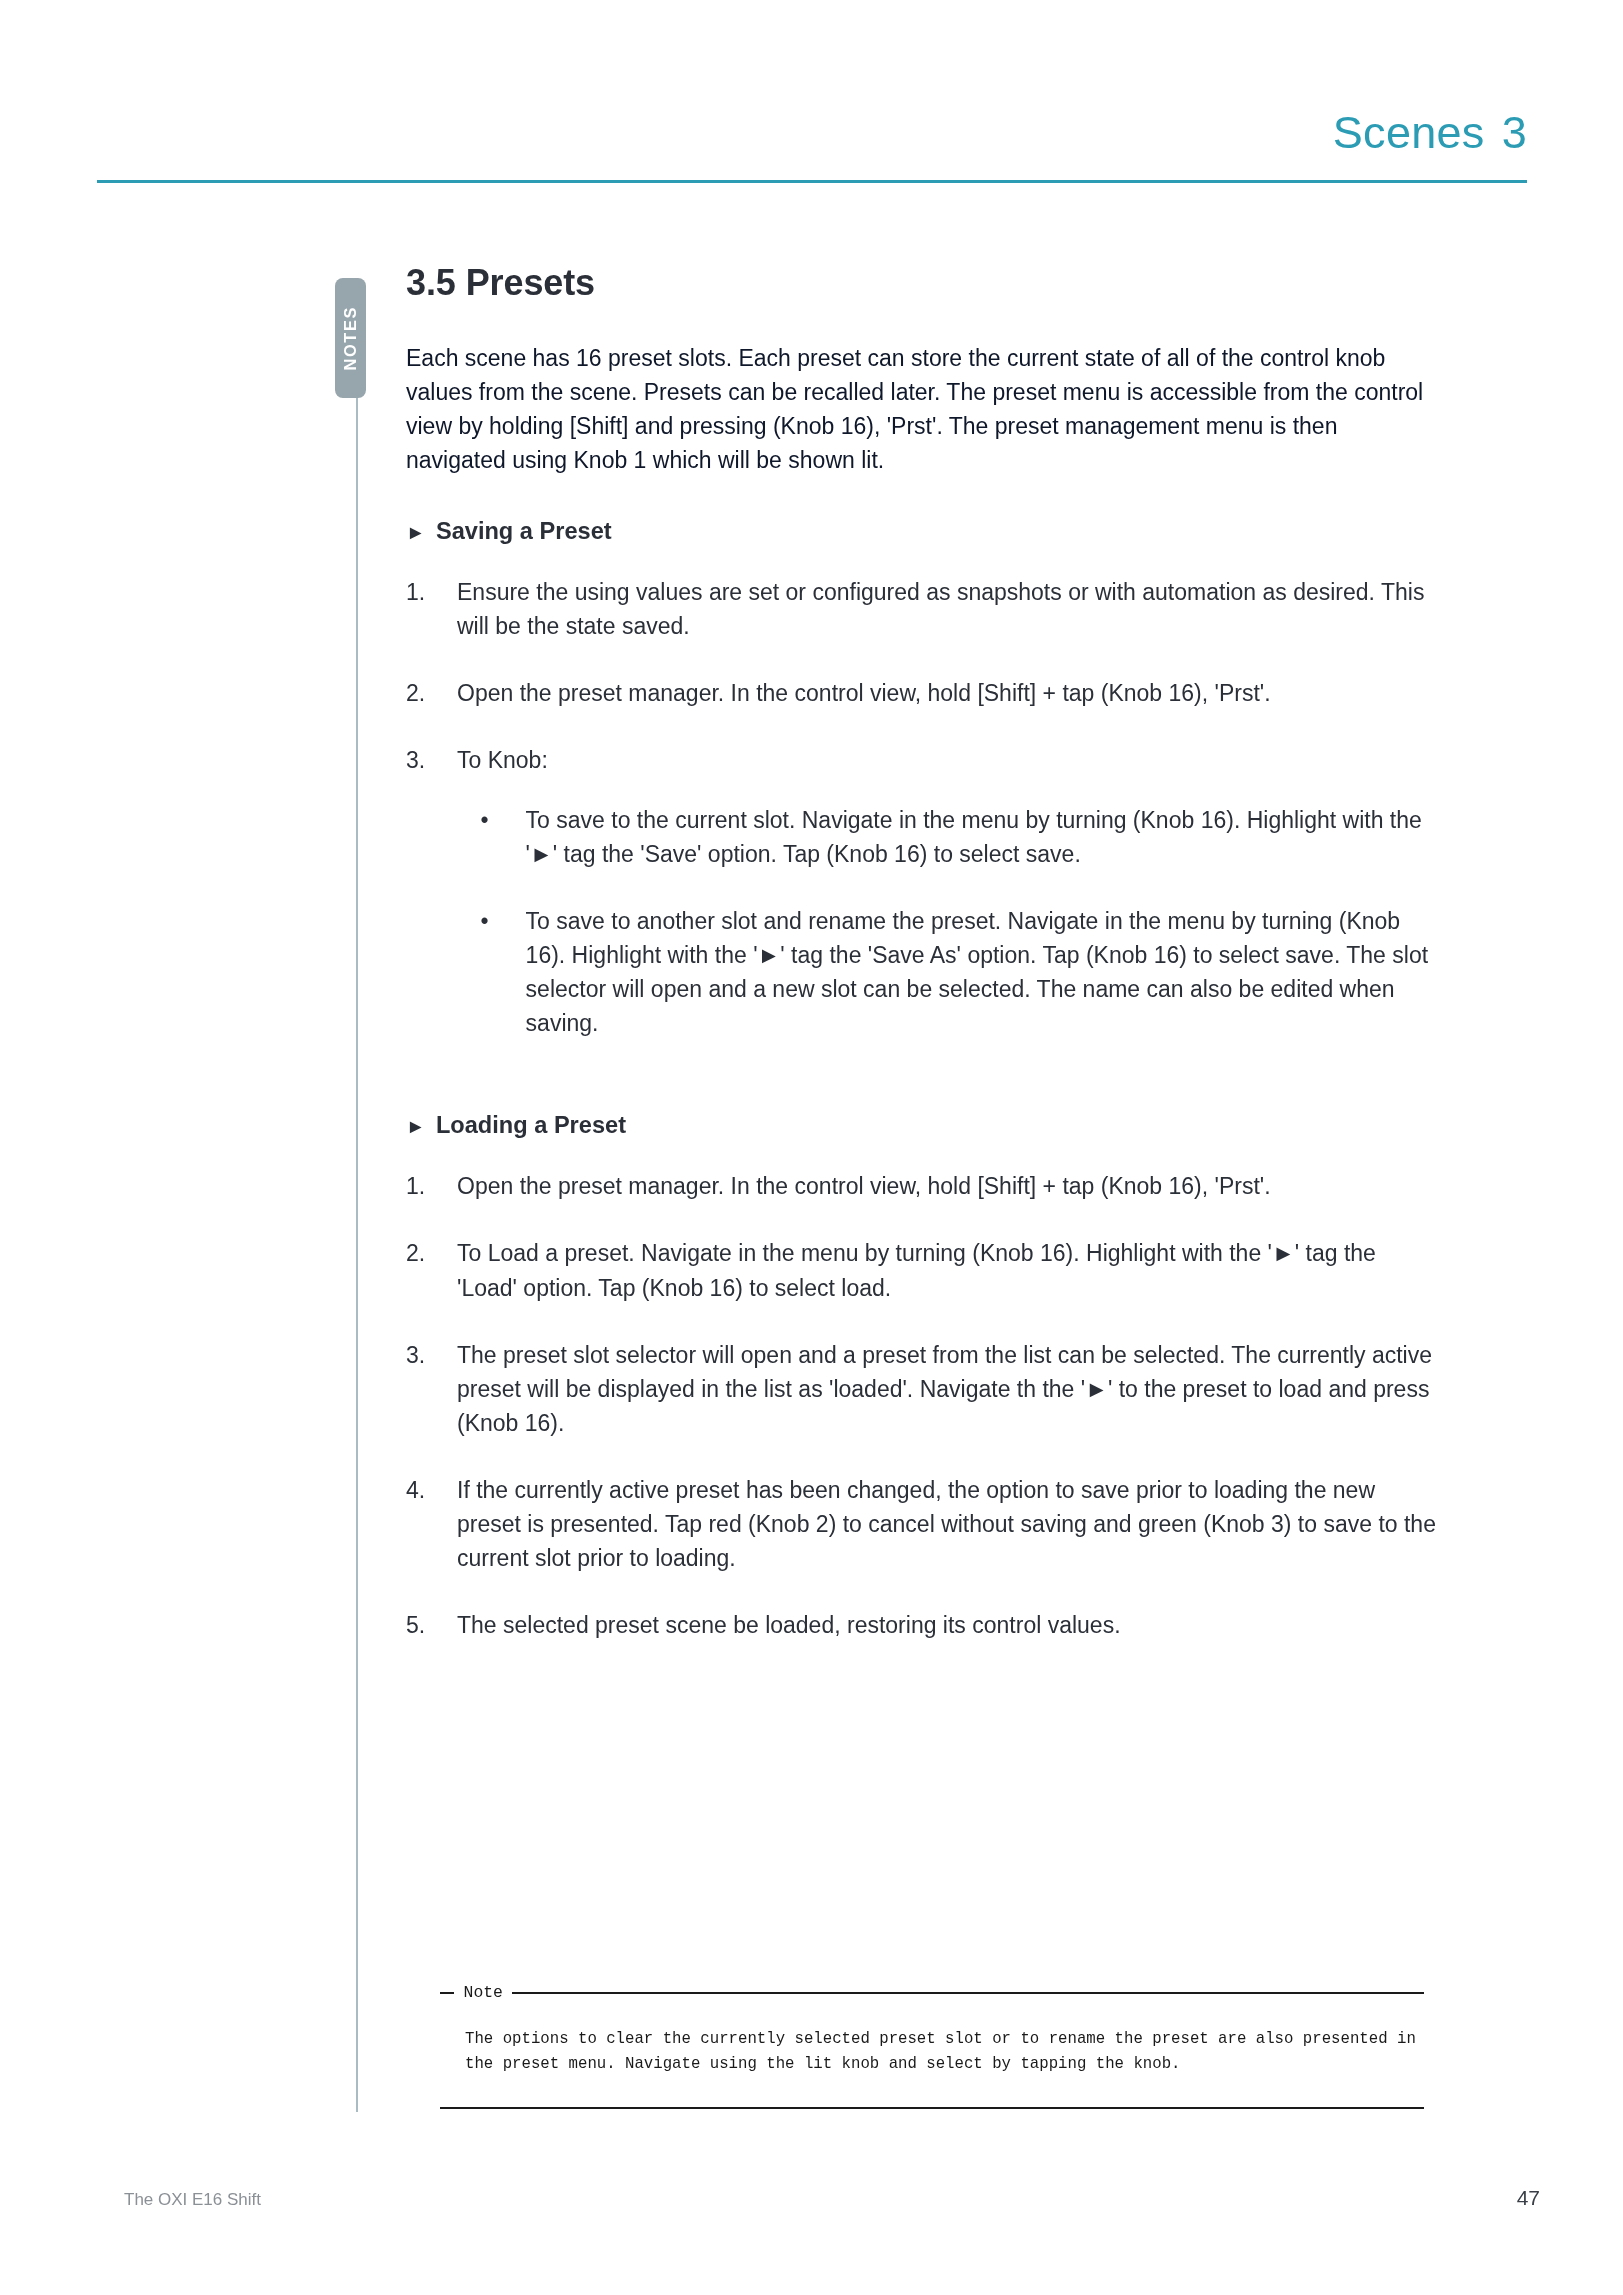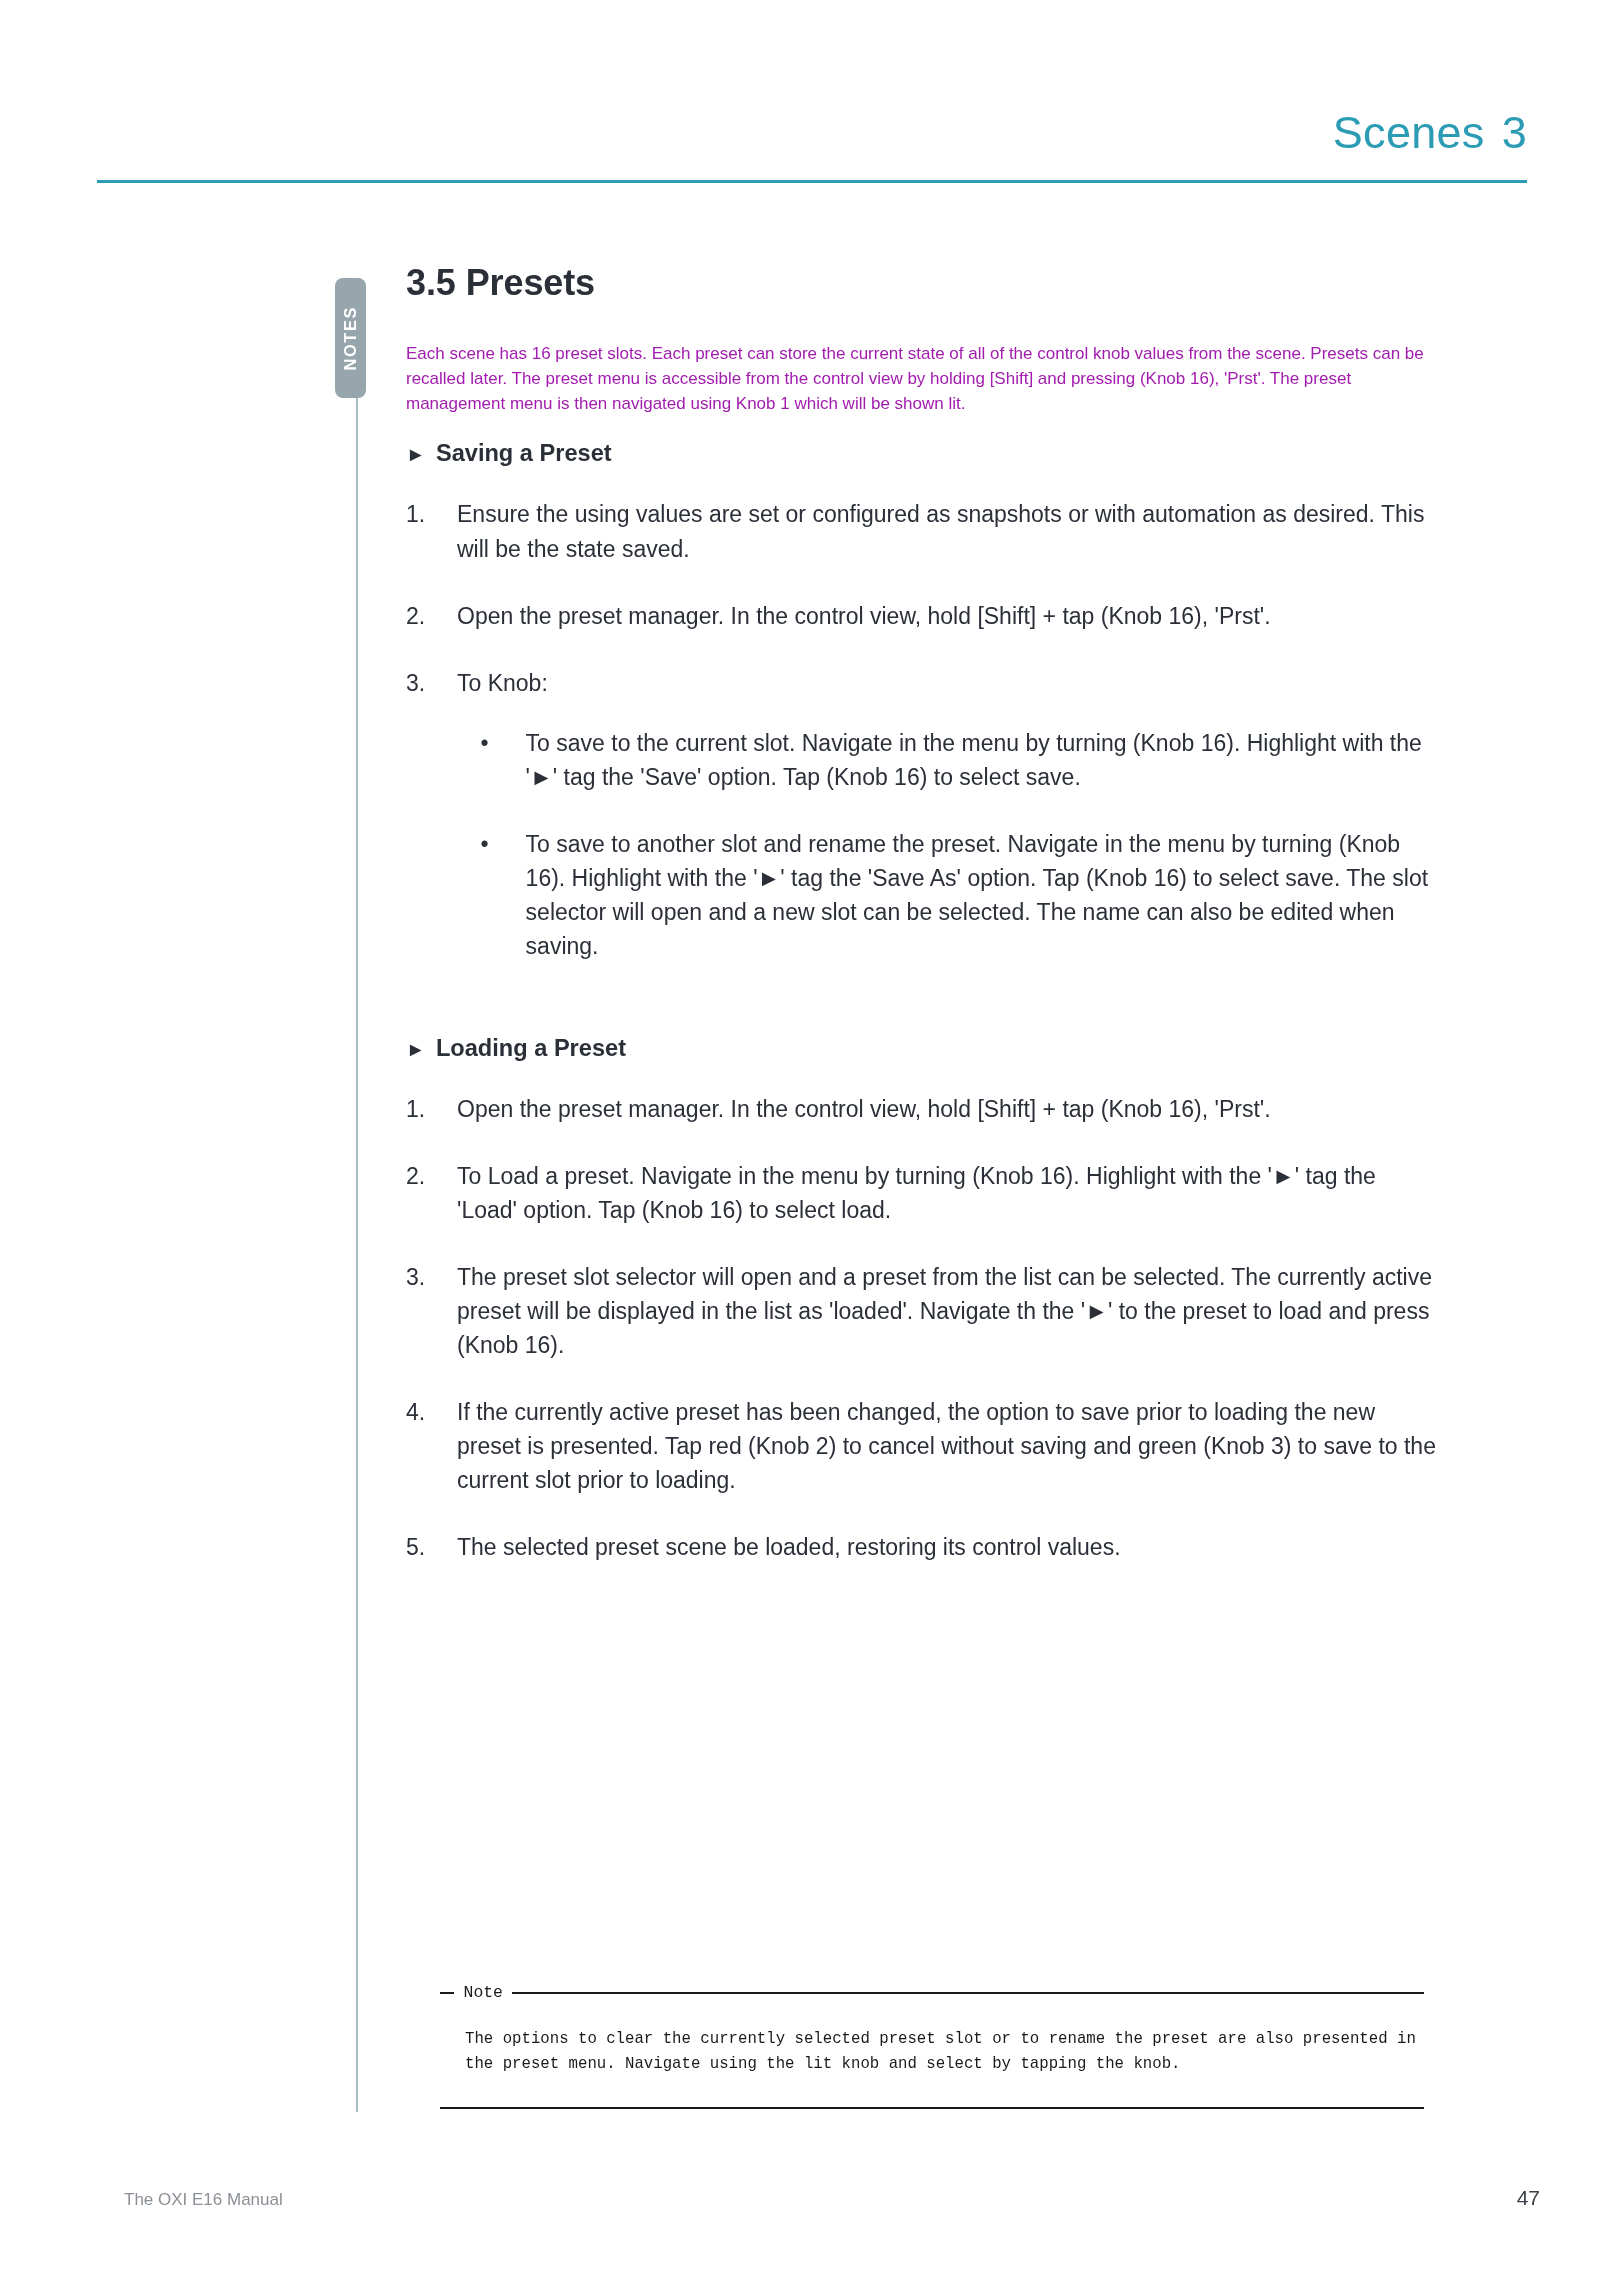--- a/index.html
+++ b/index.html
@@ -90,24 +90,24 @@
 
   .section-heading {
     font-size: 36px;
     font-weight: 700;
     color: #2b2f38;
     margin: 0 0 37px 0;
     letter-spacing: -0.1px;
   }
 
   .body-para {
-    font-size: 17px;
+    font-size: 23px;
     line-height: 1.48;
-    margin: 0 0 24px 0;
-    color: #a21caf;
+    margin: 0 0 41px 0;
+    color: #0f172a;
   }
 
   .sub-heading {
     font-size: 23.6px;
     font-weight: 700;
     color: #2b2f38;
     margin: 0 0 30px 0;
     display: flex;
     align-items: baseline;
   }
@@ -314,18 +314,18 @@
     <div class="note-head">
       <span class="note-dash"></span>
       <span class="note-label">Note</span>
       <span class="note-head-rule"></span>
     </div>
     <div class="note-body">The options to clear the currently selected preset slot or to rename the preset are also presented in the preset menu. Navigate using the lit knob and select by tapping the knob.</div>
     <div class="note-foot-rule"></div>
   </div>
 
   <div class="footer">
-    <span class="footer-left">The OXI E16 Manual</span>
+    <span class="footer-left">The OXI E16 Shift</span>
     <span class="footer-page">47</span>
   </div>
 
 </div>
 
 
 </body></html>

